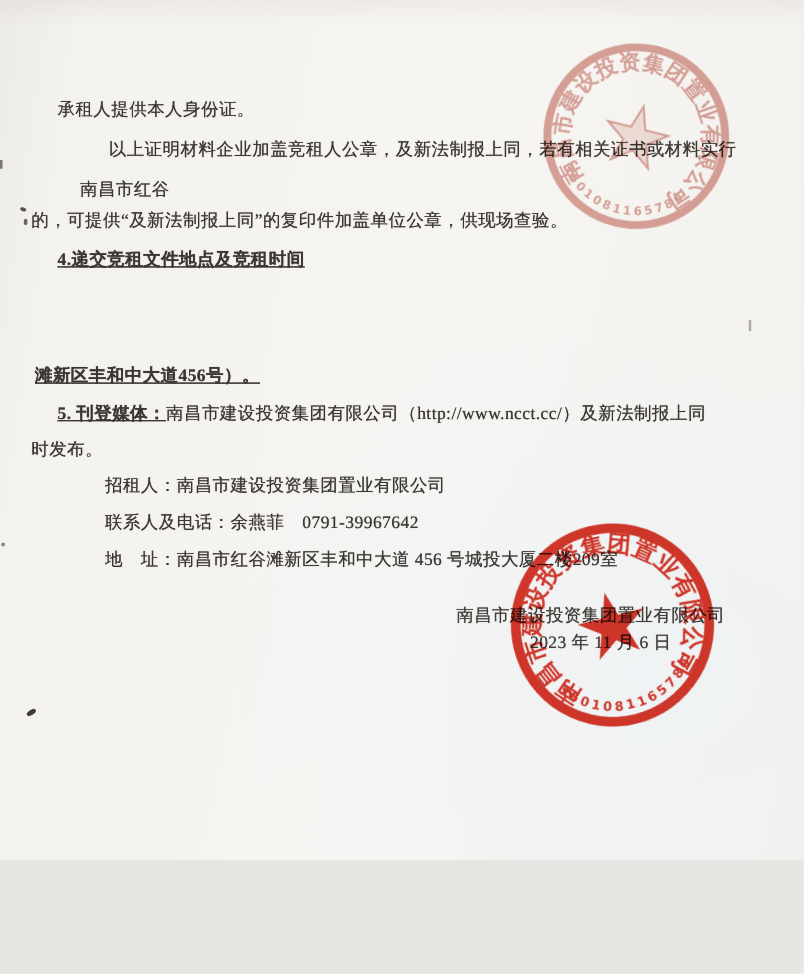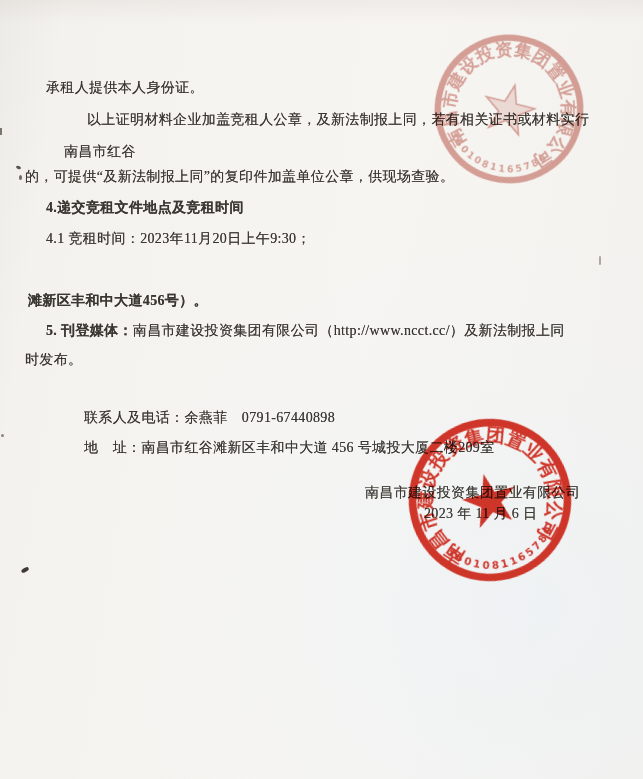--- a/index.html
+++ b/index.html
@@ -1,35 +1,35 @@
 <!DOCTYPE html>
 <html><head>
 <meta charset="utf-8">
 <style>
   html,body{margin:0;padding:0;background:#e8e6e2;}
   .page{
     position:relative;
-    width:643px;height:779px;
+    width:643px;height:688px;
     margin:0 auto;
     overflow:hidden;
     font-family:"Liberation Serif","DejaVu Serif",serif;
     background:
       linear-gradient(180deg, rgba(120,110,100,.07), rgba(120,110,100,0) 3%),
       radial-gradient(120% 90% at 82% 78%, rgba(235,242,248,.55), rgba(255,255,255,0) 55%),
       linear-gradient(98deg, #edebe7 0%, #f4f2ee 9%, #f7f5f2 55%, #f3f1ed 100%);
   }
   .ln{
     position:absolute;
     white-space:nowrap;
     font-size:14px;
     letter-spacing:.35px;
     color:#3a3631;
     text-shadow:0 0 .6px rgba(58,54,49,.75);
   }
-  .b{font-weight:bold;}
+  .b{font-weight:bold;text-decoration:underline;}
   .sig{color:#403c36;}
   .stamp{position:absolute;mix-blend-mode:multiply;pointer-events:none;}
   .stamp svg{display:block;width:100%;height:100%;overflow:visible;}
   .stamp-top{
     left:430px;top:30px;width:158px;height:158px;
     color:#bb5244;
     opacity:.52;
     filter:blur(.45px);
     transform:rotate(14deg);
   }
@@ -47,25 +47,25 @@
 </head>
 <body>
 
 <div class="page">
 
   <div class="ln" style="left:46px;top:79px">承租人提供本人身份证。</div>
   <div class="ln" style="left:87px;top:111px">以上证明材料企业加盖竞租人公章，及新法制报上同，若有相关证书或材料实行</div>
   <div class="ln" style="left:64px;top:143px">南昌市红谷</div>
   <div class="ln" style="left:25px;top:168px">的，可提供“及新法制报上同”的复印件加盖单位公章，供现场查验。</div>
   <div class="ln b" style="left:46px;top:199px">4.递交竞租文件地点及竞租时间</div>
-  <div class="ln" style="left:46px;top:230px">4.1 竞租时间：2023年11月20日上午9:30；</div>
   <div class="ln b" style="left:28px;top:292px">滩新区丰和中大道456号）。</div>
   <div class="ln" style="left:46px;top:322px"><span class="b">5. 刊登媒体：</span><span>南昌市建设投资集团有限公司（http://www.ncct.cc/）及新法制报上同</span></div>
   <div class="ln" style="left:25px;top:351px">时发布。</div>
-  <div class="ln" style="left:84px;top:409px">联系人及电话：余燕菲　0791-67440898</div>
+  <div class="ln" style="left:84px;top:380px">招租人：南昌市建设投资集团置业有限公司</div>
+  <div class="ln" style="left:84px;top:409px">联系人及电话：余燕菲　0791-39967642</div>
   <div class="ln" style="left:84px;top:439px">地　址：南昌市红谷滩新区丰和中大道 456 号城投大厦二楼209室</div>
 
   <div class="ln sig" style="left:365px;top:484px">南昌市建设投资集团置业有限公司</div>
   <div class="ln sig" style="left:424px;top:505px">2023 年 11 月 6 日</div>
 
   <div class="stamp stamp-top">
     <svg viewBox="0 0 200 200">
       <defs>
         <path id="arcT" d="M 58.1,153.6 A 68,68 0 1 1 141.9,153.6" fill="none"></path>
         <path id="numT" d="M 34.5,145.9 A 80,80 0 0 0 165.5,145.9" fill="none"></path>

